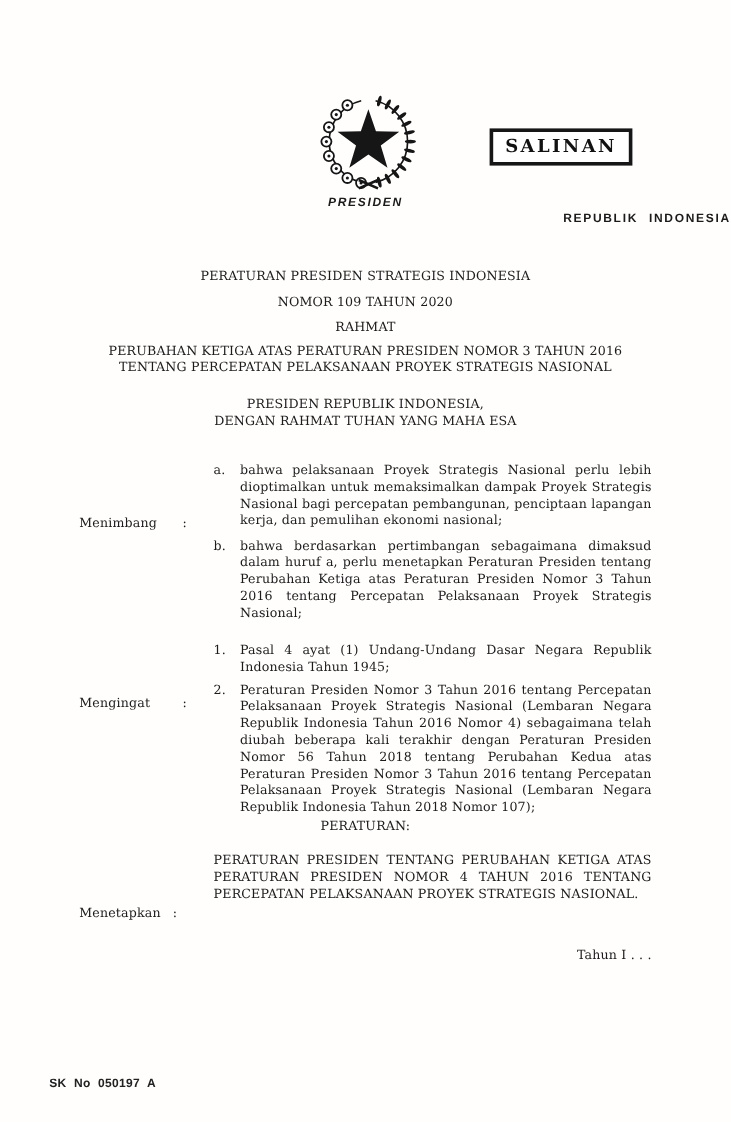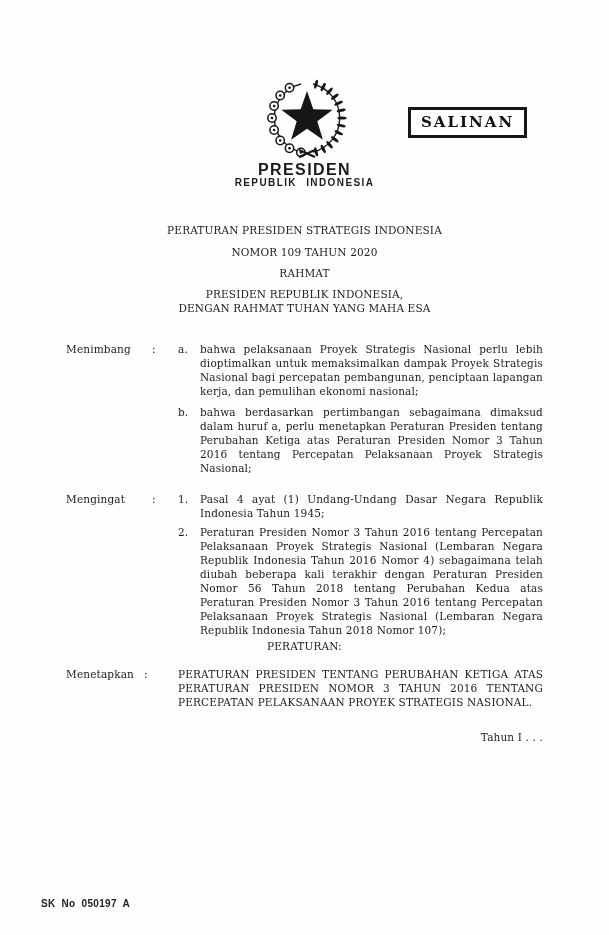--- a/index.html
+++ b/index.html
@@ -15,38 +15,38 @@
     border:3px solid #161616; background:#fff;
     padding:3px 10px 4px 10px;
     font-family:"DejaVu Serif", serif; font-weight:bold;
     font-size:15px; letter-spacing:2px; color:#111;
   }
   .letterhead {
     position:absolute; left:0; right:0; top:163px; text-align:center;
     font-family:"Liberation Sans", sans-serif; font-weight:bold;
     color:#1b1b1b;
   }
-  .letterhead .lh1 { font-size:16px; letter-spacing:1.4px; line-height:13px; }
-  .letterhead .lh2 { font-size:10px; letter-spacing:1.4px; word-spacing:5px; line-height:13px; }
+  .letterhead .lh1 { font-size:10px; letter-spacing:1.4px; line-height:13px;font-style:italic; }
+  .letterhead .lh2 { font-size:10px; letter-spacing:1.4px; word-spacing:5px; line-height:13px;text-align:right; }
   
   .doc-body {
     position:absolute; left:66px; top:223px; width:477px;
     font-size:10.5px; line-height:14px; letter-spacing:0.15px;
   }
   .ctr { text-align:center; }
   .t1 { margin-bottom:8px; }
   .t2 { margin-bottom:7px; }
   .t3 { margin-bottom:7px; }
   .t45 { line-height:13px; margin-bottom:17px; }
   .invocation { margin-bottom:14px; }
   .authority { margin-bottom:0; }
   .section { display:flex; align-items:flex-start; }
   .sec-considering { margin-top:27px; }
   .sec-remembering { margin-top:17px; }
-  .label-cell { position:relative; flex:0 0 112px; width:112px; }
+  .label-cell { position:relative; flex:0 0 112px; width:112px;margin-top:44px; }
   .label-cell .colon { position:absolute; left:86px; top:0; }
   .label-cell .colon-near { left:78px; }
   .content { flex:1 1 auto; min-width:0; }
   .list-item { display:flex; }
   .list-item + .list-item { margin-top:7px; }
   .sec-remembering .list-item + .list-item { margin-top:5px; }
   .marker { flex:0 0 22px; width:22px; }
   .item-text { flex:1 1 auto; text-align:justify; }
   .decision { text-align:center; margin:2px 0 14px 0; }
   .enact-text { text-align:justify; }
@@ -114,20 +114,21 @@
   <div class="letterhead">
     <div class="lh1">PRESIDEN</div>
     <div class="lh2">REPUBLIK INDONESIA</div>
   </div>
 
   <div class="doc-body">
 
     <div class="ctr t1">PERATURAN PRESIDEN STRATEGIS INDONESIA</div>
     <div class="ctr t2">NOMOR 109 TAHUN 2020</div>
     <div class="ctr t3">RAHMAT</div>
+    <div class="ctr t45">PERUBAHAN KETIGA ATAS PERATURAN PRESIDEN NOMOR 3 TAHUN 2016 TENTANG PERCEPATAN PELAKSANAAN PROYEK STRATEGIS NASIONAL</div>
 
     <div class="ctr authority">PRESIDEN REPUBLIK INDONESIA,</div>
     <div class="ctr invocation">DENGAN RAHMAT TUHAN YANG MAHA ESA</div>
 
     <div class="section sec-considering">
       <div class="label-cell">
         <span>Menimbang</span>
         <span class="colon">:</span>
       </div>
       <div class="content">
@@ -160,21 +161,21 @@
     </div>
 
     <div class="decision">PERATURAN:</div>
 
     <div class="section">
       <div class="label-cell">
         <span>Menetapkan</span>
         <span class="colon colon-near">:</span>
       </div>
       <div class="content">
-        <div class="enact-text">PERATURAN PRESIDEN TENTANG PERUBAHAN KETIGA ATAS PERATURAN PRESIDEN NOMOR 3 TAHUN 2016 TENTANG PERCEPATAN PELAKSANAAN PROYEK STRATEGIS NASIONAL.</div>
+        <div class="enact-text">PERATURAN PRESIDEN TENTANG PERUBAHAN KETIGA ATAS PERATURAN PRESIDEN NOMOR 4 TAHUN 2016 TENTANG PERCEPATAN PELAKSANAAN PROYEK STRATEGIS NASIONAL.</div>
       </div>
     </div>
 
     <div class="catchword">Tahun I . . .</div>
   </div>
 
   <div class="footer-code">SK No 050197 A</div>
 </div>
 
 </body></html>

